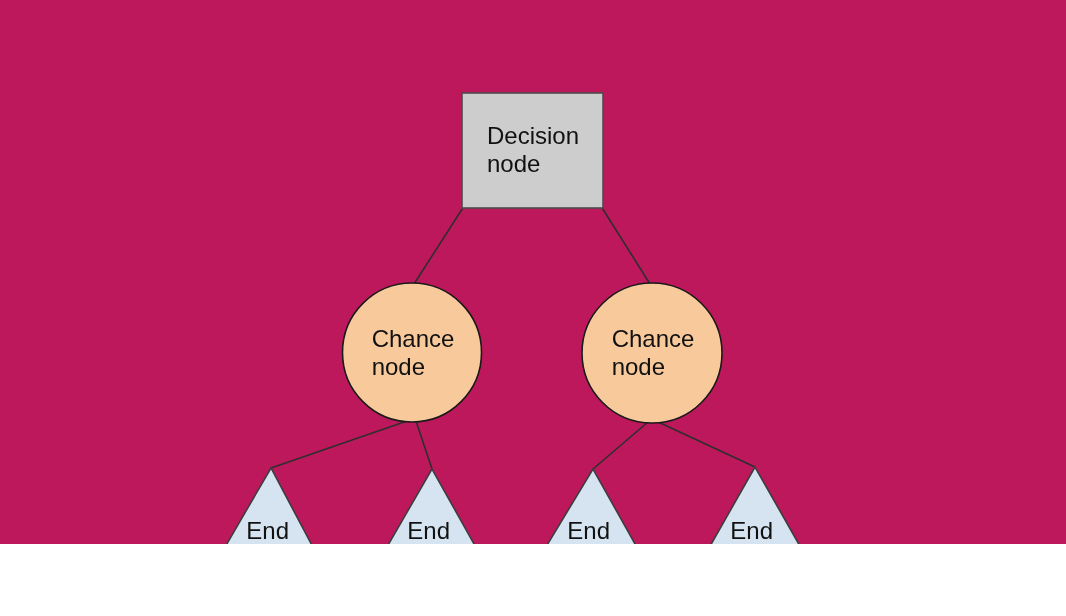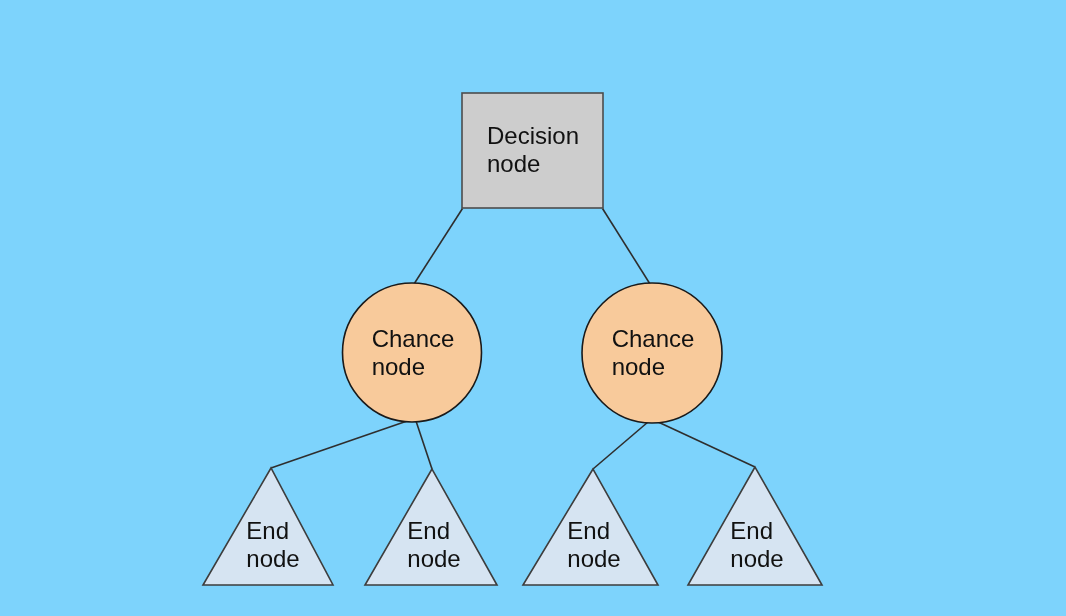--- a/index.html
+++ b/index.html
@@ -3,22 +3,22 @@
 <meta charset="utf-8">
 <style>
   html, body {
     margin: 0;
     padding: 0;
     background: #ffffff;
   }
   .canvas {
     position: relative;
     width: 1066px;
-    height: 616px;
-    background: #7dd3fc;
+    height: 544px;
+    background: #be185d;
     overflow: hidden;
     font-family: "Liberation Sans", sans-serif;
   }
   .canvas svg {
     position: absolute;
     left: 0;
     top: 0;
   }
   .edge {
     stroke-width: 1.6;

